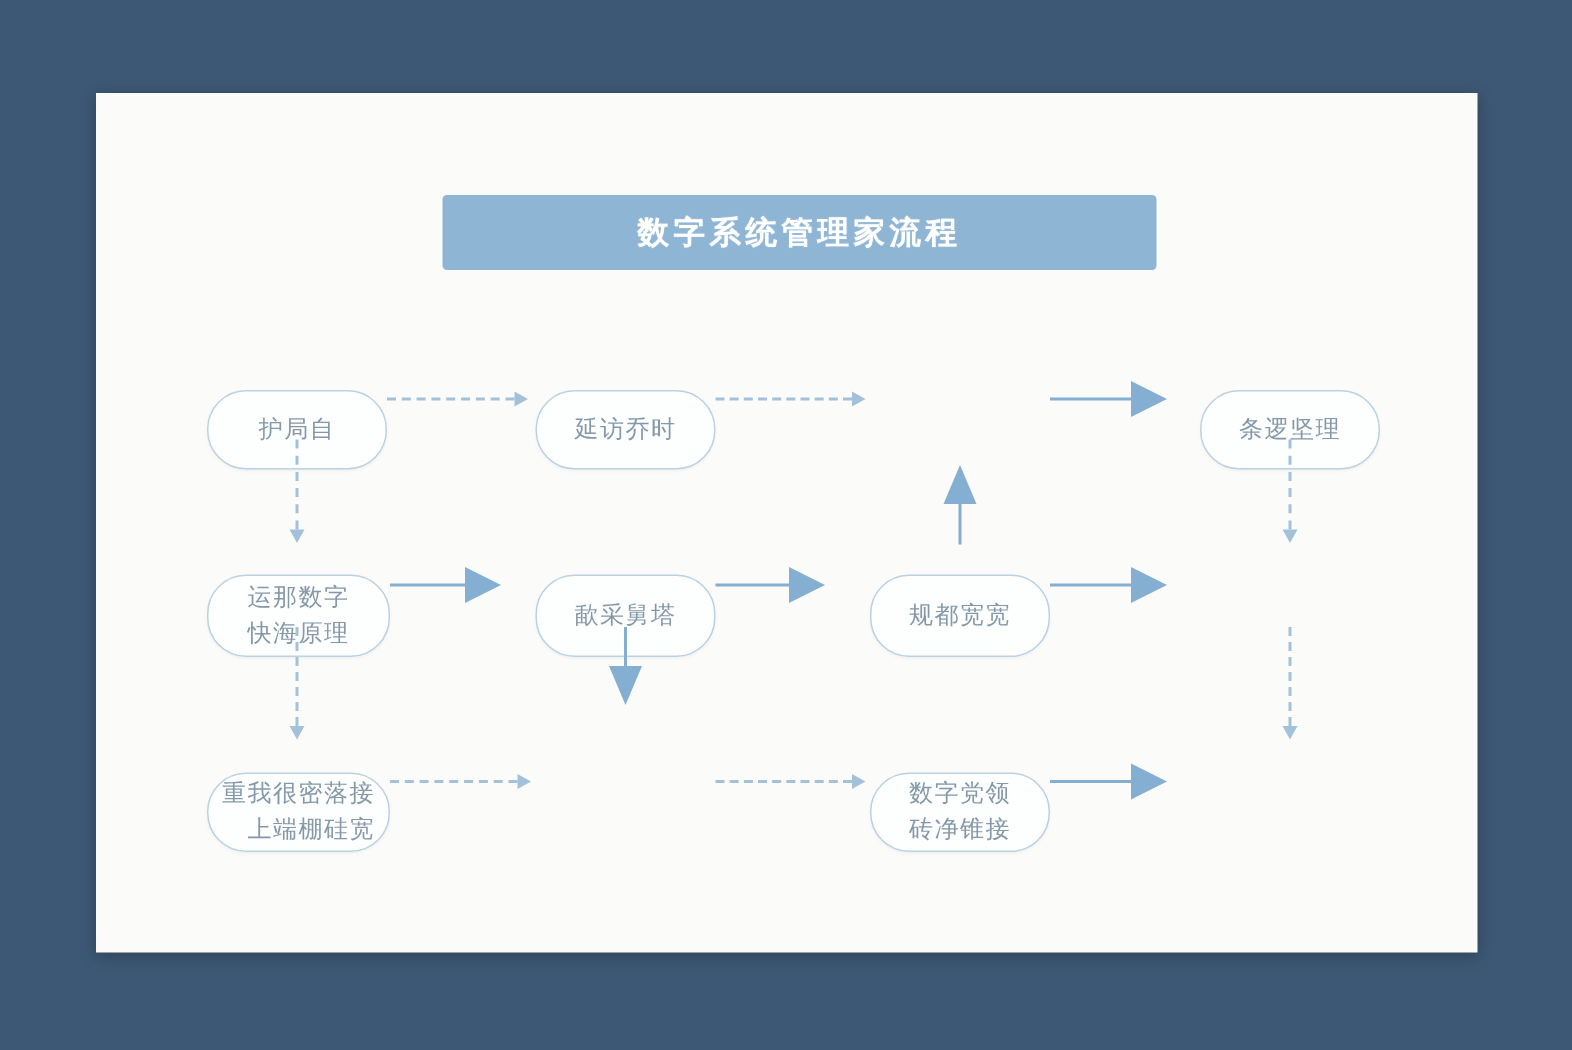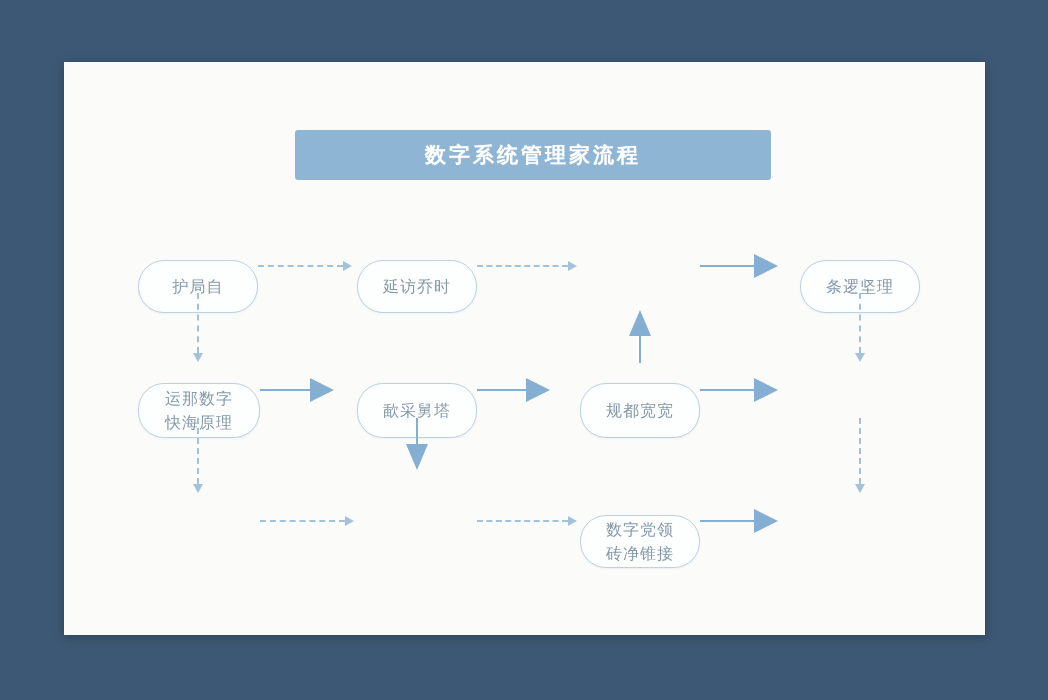--- a/index.html
+++ b/index.html
@@ -96,20 +96,22 @@
 
     <div class="node" style="left:74px;  top:178px; width:120px; height:53px">护局自</div>
     <div class="node" style="left:293px; top:178px; width:120px; height:53px">延访乔时</div>
     <div class="node" style="left:736px; top:178px; width:120px; height:53px">条逻坚理</div>
 
     <div class="node" style="left:74px;  top:301px; width:122px; height:55px">运那数字
 快海原理</div>
     <div class="node" style="left:293px; top:301px; width:120px; height:55px">歃采舅塔</div>
     <div class="node" style="left:516px; top:301px; width:120px; height:55px">规都宽宽</div>
 
+    <div class="node" style="left:74px;  top:433px; width:122px; height:53px">重我很密落接
+上端棚硅宽</div>
     <div class="node" style="left:516px; top:433px; width:120px; height:53px">数字党领
 砖净锥接</div>
 
     <div class="line-h-dash" style="left:194px; top:203px; width:85px"></div>
     <div class="ah-right" style="left:279px; top:199px"></div>
     <div class="line-h-dash" style="left:413px; top:203px; width:91px"></div>
     <div class="ah-right" style="left:504px; top:199px"></div>
     <div class="line-h-solid" style="left:636px; top:203px; width:54px"></div>
     <div class="tri-right" style="left:690px; top:192px"></div>
 

